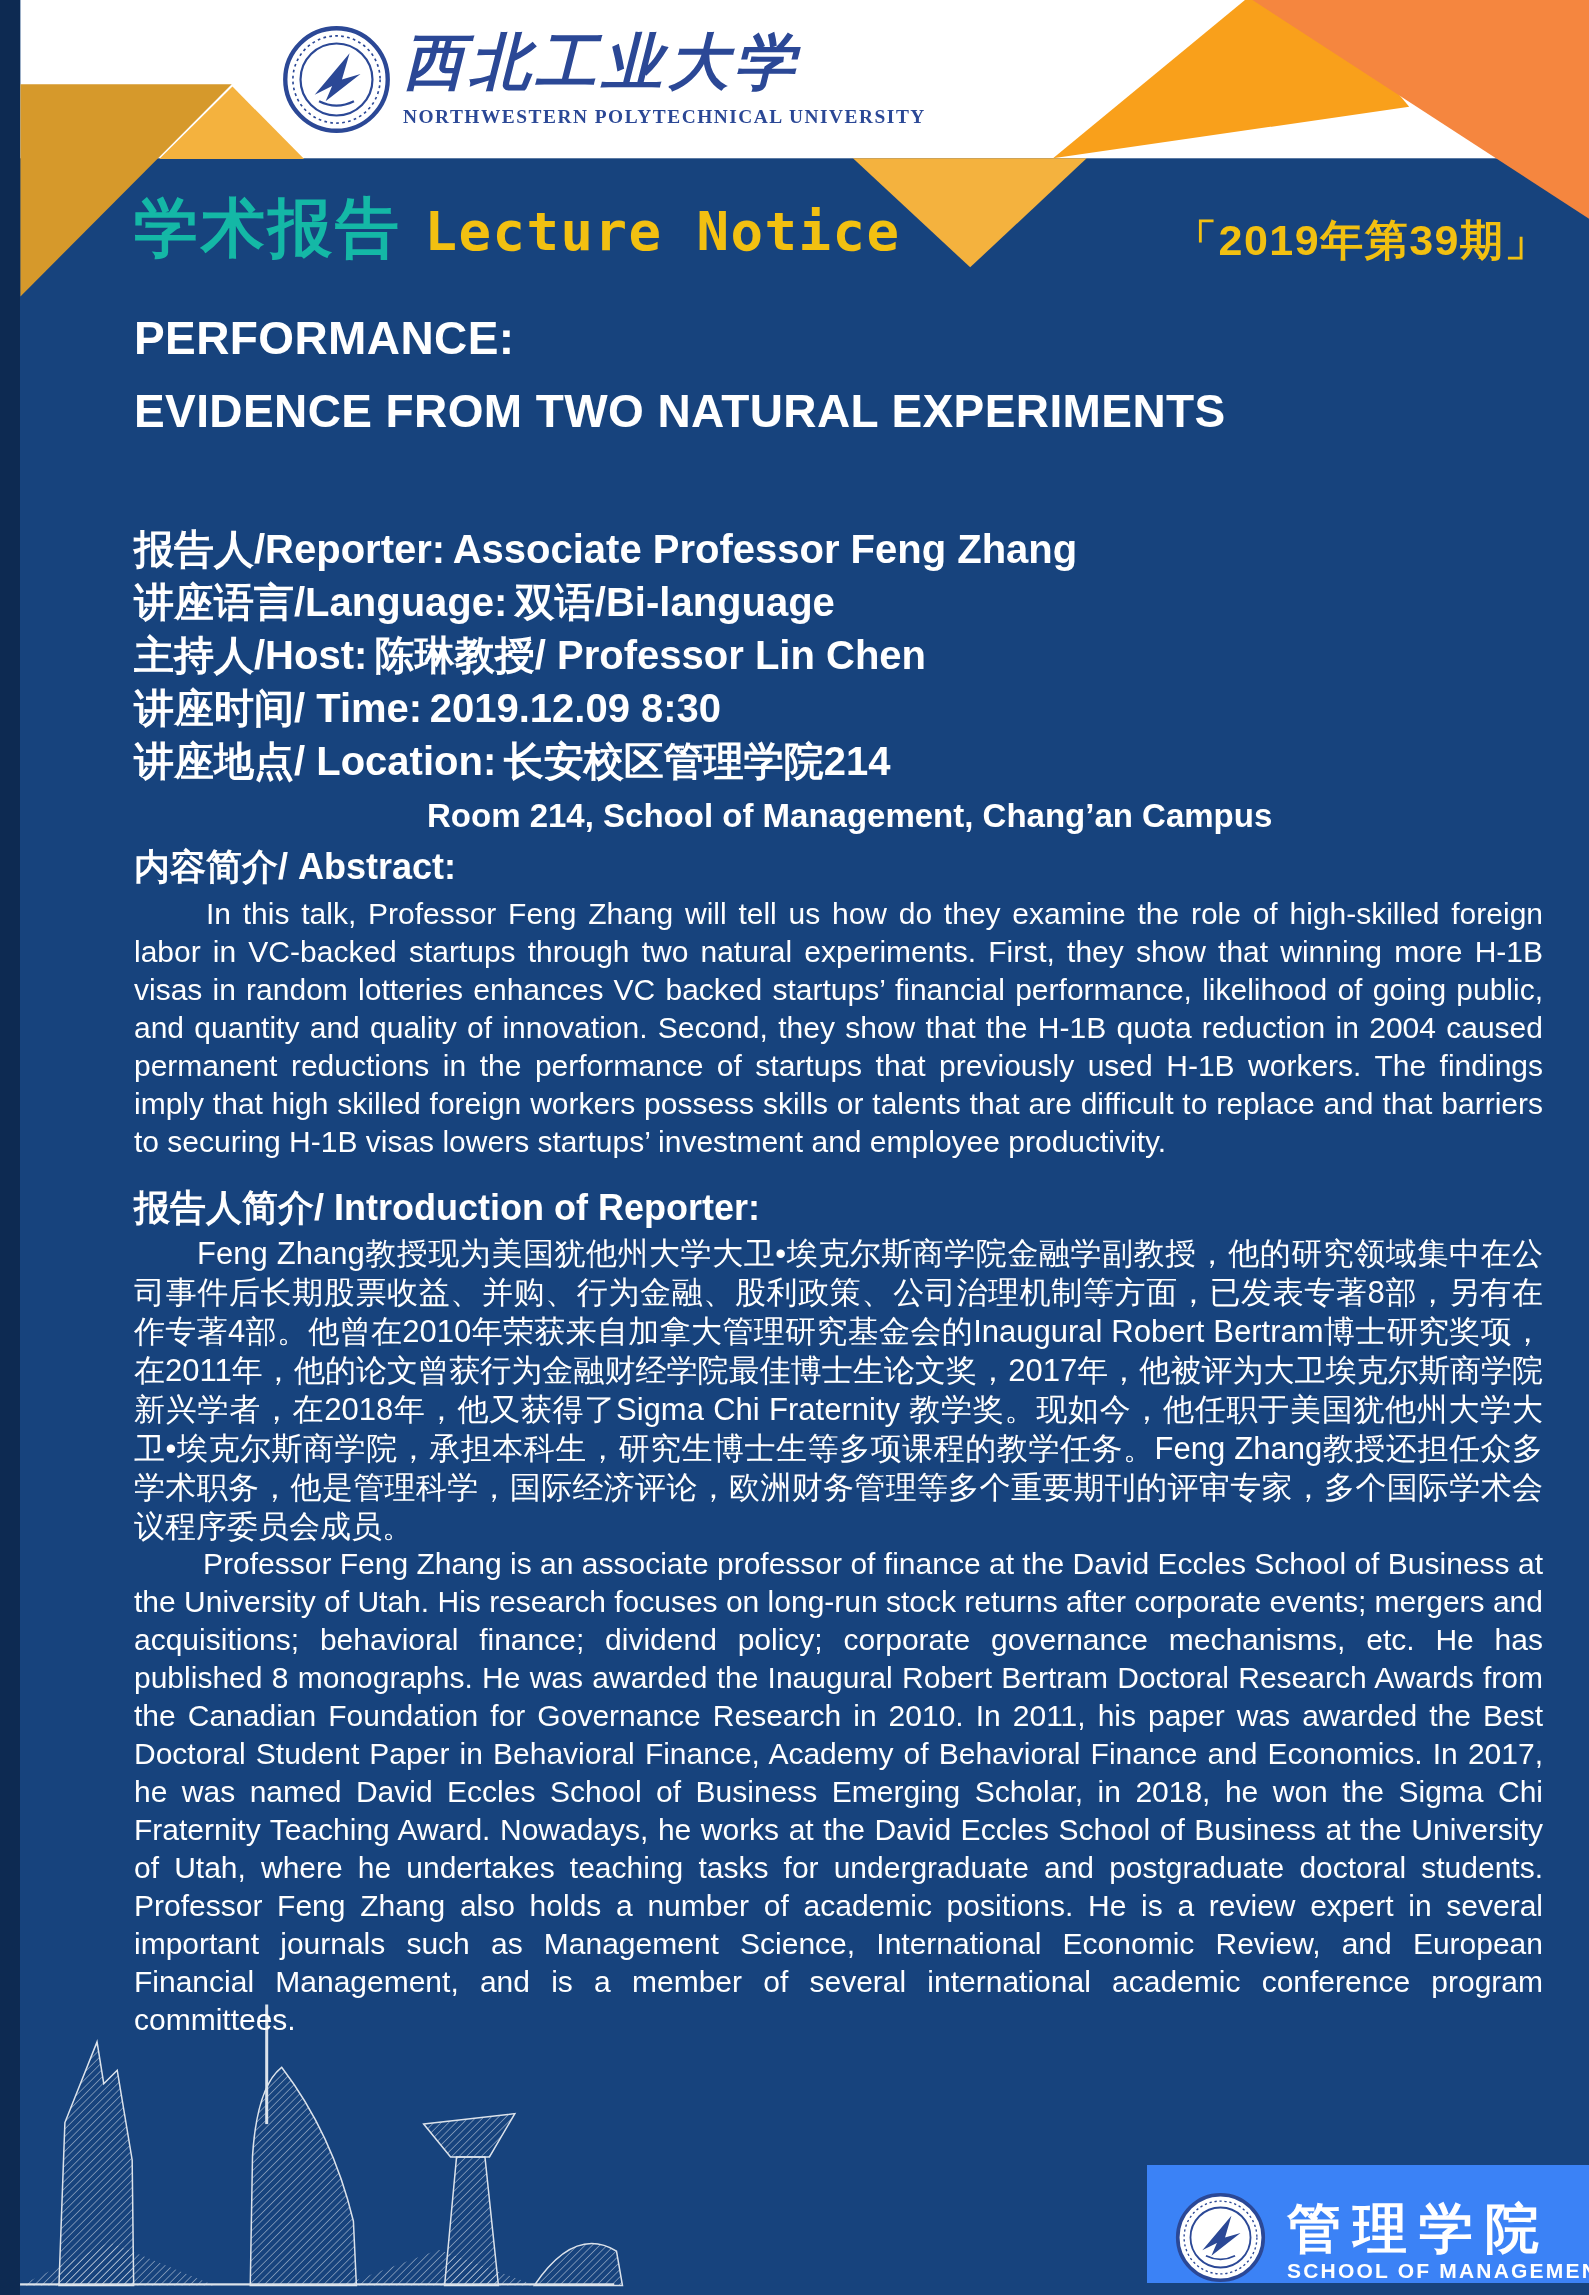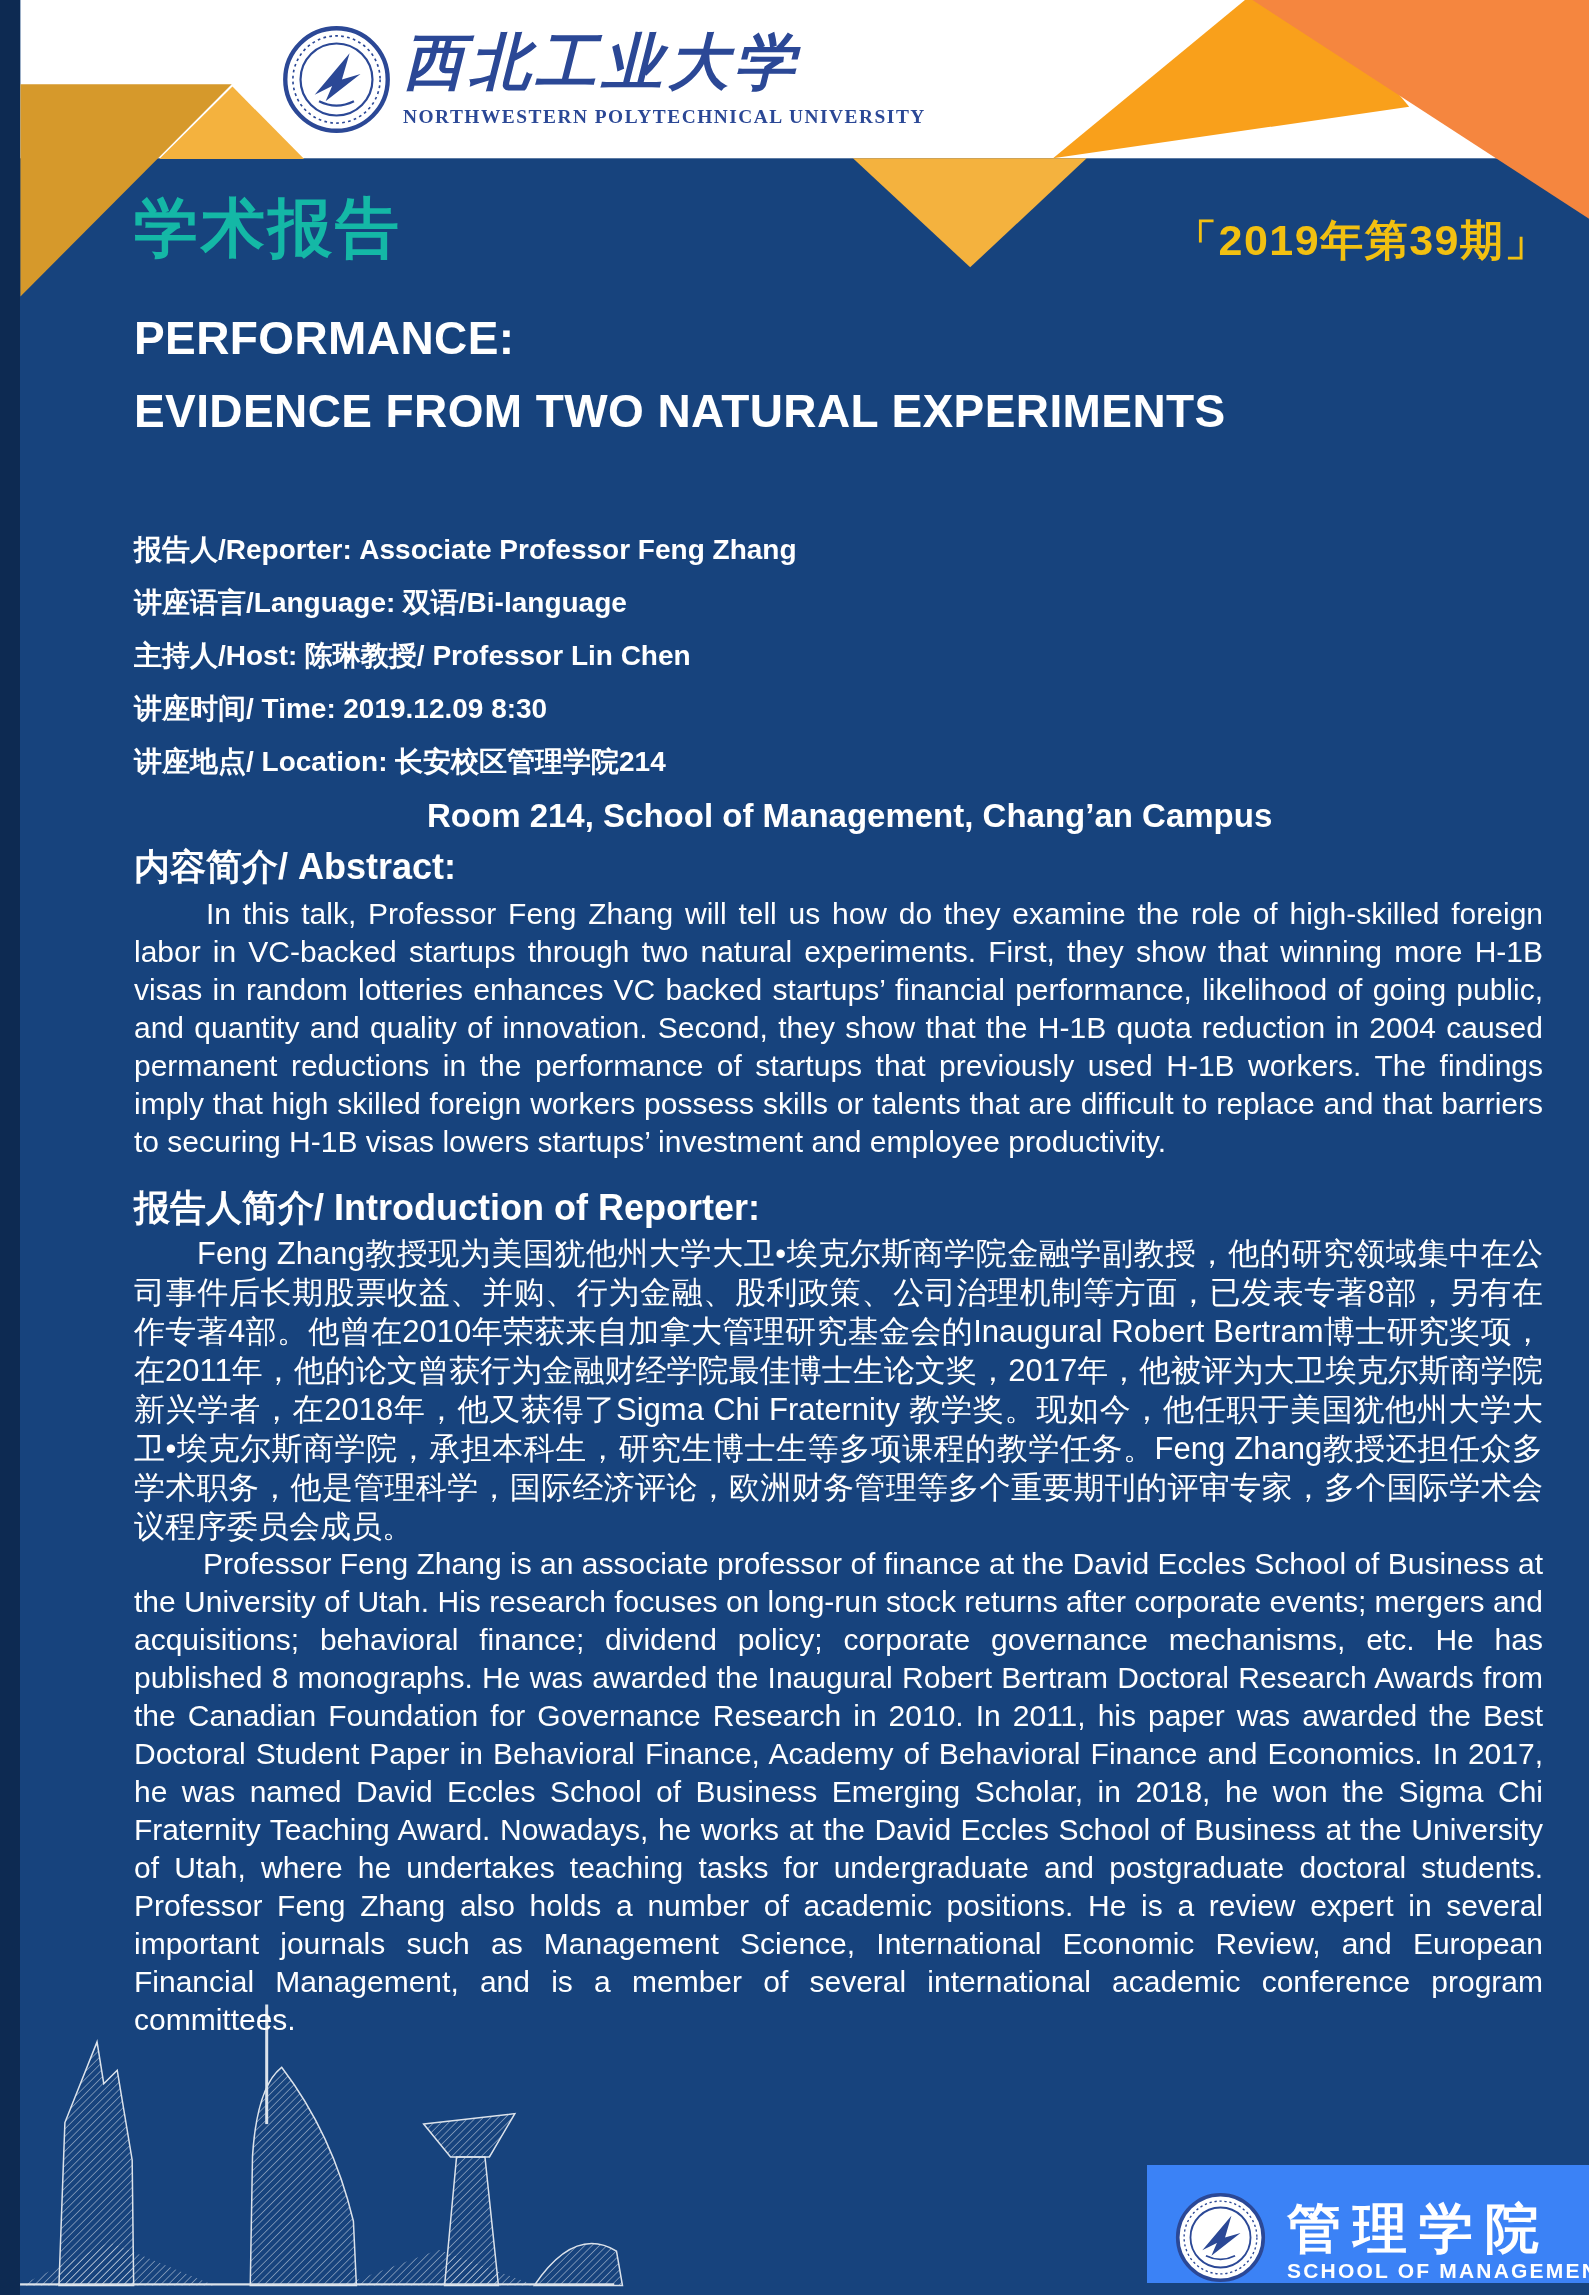--- a/index.html
+++ b/index.html
@@ -18,21 +18,21 @@
   .banner{position:absolute;left:114px;top:185px;display:flex;align-items:baseline;gap:22.4px;}
   .banner-zh{font-size:64px;font-weight:bold;color:#14b8a6;letter-spacing:3px;}
   .banner-en{font-family:"DejaVu Sans Mono", monospace;font-size:54px;font-weight:bold;color:#F2C011;letter-spacing:1.5px;}
   .issue-badge{position:absolute;left:1154px;top:212px;font-size:43px;font-weight:bold;color:#F2C011;letter-spacing:1.5px;white-space:nowrap;}
 
   
   .main-title{position:absolute;left:114px;top:302px;width:1420px;font-size:46px;font-weight:bold;color:#FFFFFF;line-height:73px;letter-spacing:0.4px;}
 
   
   .info-list{position:absolute;left:114px;top:523px;width:1412px;}
-  .info-row{font-size:28px;font-weight:bold;color:#FFFFFF;line-height:53px;white-space:nowrap;}
+  .info-row{font-size:40px;font-weight:bold;color:#FFFFFF;line-height:53px;white-space:nowrap;}
   .info-row .label{margin-right:7.5px;}
   .location-en{margin-left:293px;font-size:33px;font-weight:bold;color:#FFFFFF;line-height:55px;white-space:nowrap;}
 
   
   .abstract-heading{position:absolute;left:114px;top:843px;font-size:36px;font-weight:bold;color:#FFFFFF;}
   .abstract-body{position:absolute;left:114px;top:895px;width:1409px;height:278px;overflow:hidden;
     font-size:30px;color:#FFFFFF;line-height:38px;text-align:justify;text-indent:72px;}
 
   
   .intro-heading{position:absolute;left:114px;top:1184px;font-size:36px;font-weight:bold;color:#FFFFFF;}
@@ -73,20 +73,21 @@
     <path d="M30,64 L62,26 L55,50 L72,45 L40,70 L46,56 Z" fill="#2B4896"></path>
     <path d="M34,70 Q50,78 66,70" fill="none" stroke="#2B4896" stroke-width="2"></path>
   </svg>
   <div class="univ-block">
     <div class="univ-zh">西北工业大学</div>
     <div class="univ-en">NORTHWESTERN POLYTECHNICAL UNIVERSITY</div>
   </div>
 
   <div class="banner">
     <span class="banner-zh">学术报告</span>
+    <span class="banner-en">Lecture Notice</span>
   </div>
   <div class="issue-badge">「2019年第39期」</div>
 
   <div class="main-title">
     <div>PERFORMANCE:</div>
     <div>EVIDENCE FROM TWO NATURAL EXPERIMENTS</div>
   </div>
 
   <div class="info-list">
     <div class="info-row">

